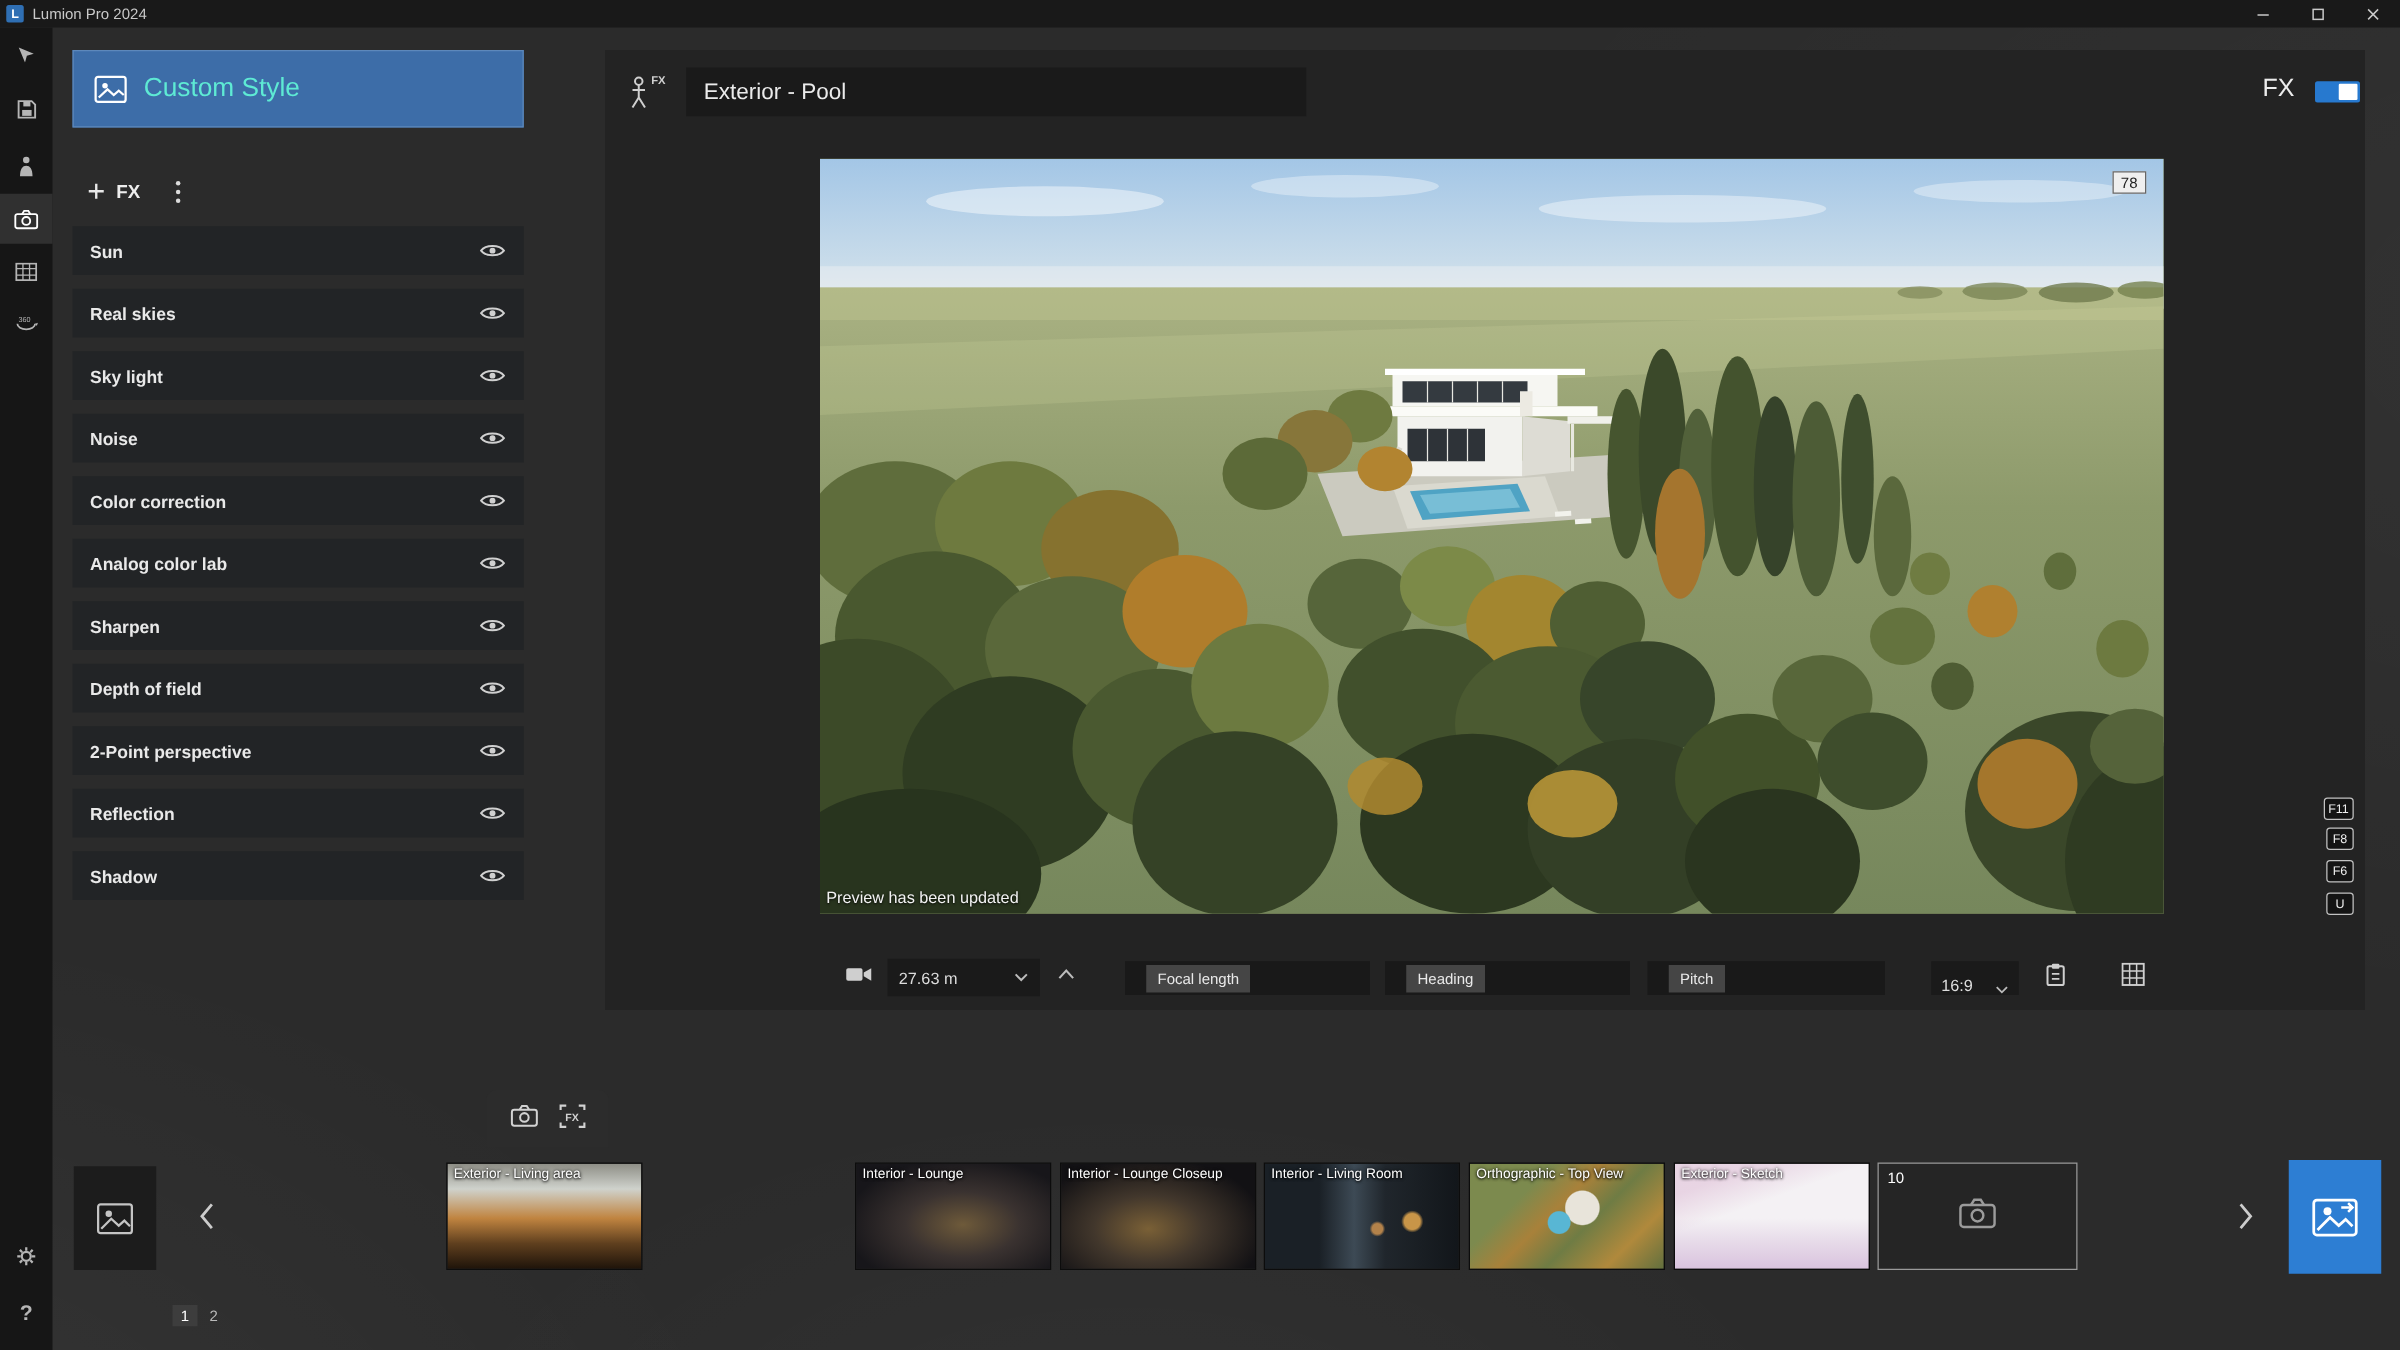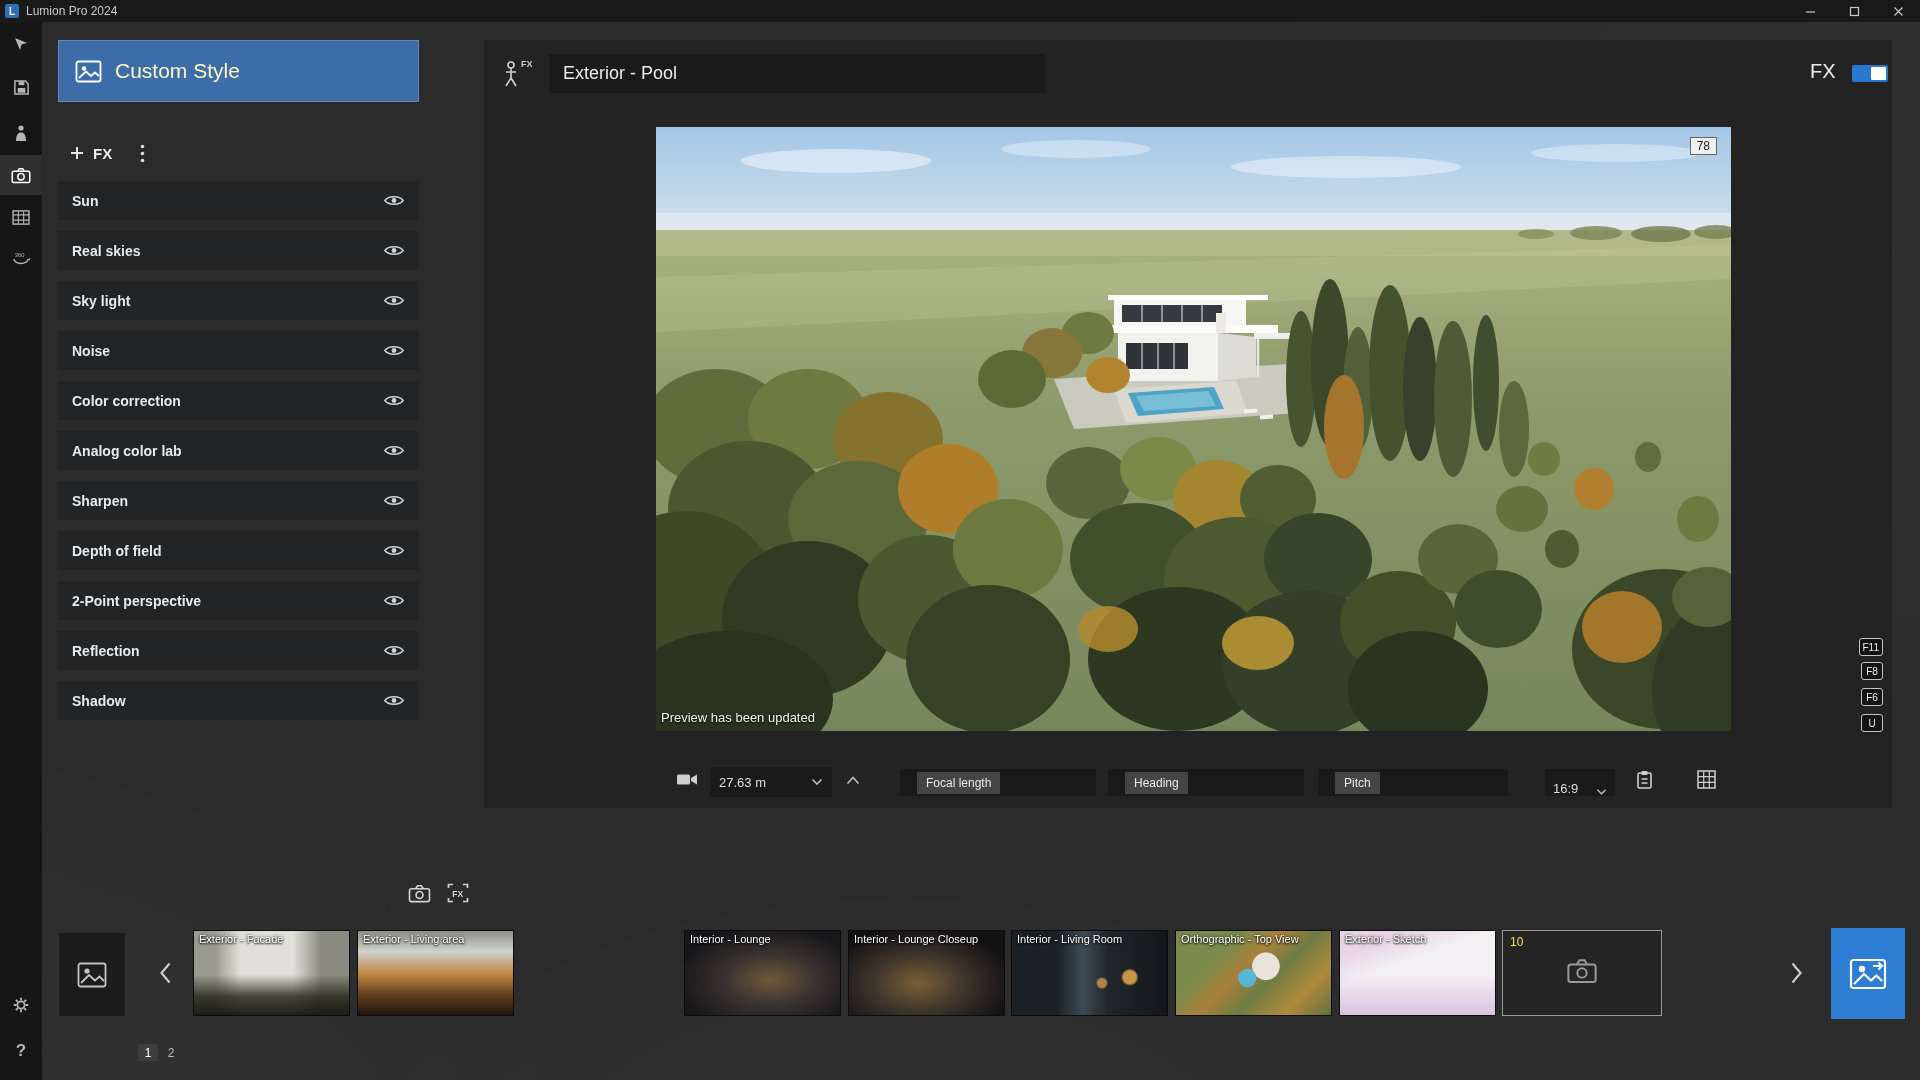--- a/index.html
+++ b/index.html
@@ -24,21 +24,21 @@
 
   
   .rail { position:absolute; left:0; top:22px; width:42px; height:1058px; background:#161616; z-index:4; }
   .rail-item { position:absolute; left:0; width:42px; height:40px; display:flex; align-items:center; justify-content:center; color:#b5b5b5; }
   .rail-item.active { background:#303030; color:#ffffff; }
 
   
   .style-panel { position:absolute; left:58px; top:40px; width:361px; }
   .style-header { position:absolute; left:0; top:0; width:361px; height:62px; background:#3d6da8;
     border:1px solid #5d88bb; display:flex; align-items:center; padding-left:16px; }
-  .style-header .label { font-size:21px; color:#fef9c3; margin-left:13px; }
+  .style-header .label { font-size:21px; color:#5eead4; margin-left:13px; }
   .fx-add-row { position:absolute; left:0; top:98px; width:361px; height:30px; display:flex; align-items:center; }
   .fx-plus { margin-left:12px; display:flex; align-items:center; }
   .fx-add-label { font-size:15px; font-weight:bold; color:#ededed; margin-left:9px; }
   .fx-kebab { margin-left:28px; display:flex; align-items:center; }
   .effect-row { position:absolute; left:0; width:361px; height:39px; background:#222426;
     display:flex; align-items:center; padding:0 14px; }
   .effect-row .name { font-size:14px; font-weight:bold; color:#e9e9e9; }
   .effect-row .eye { margin-left:auto; display:flex; align-items:center; }
 
   
@@ -99,21 +99,21 @@
   .t6 { background:radial-gradient(circle at 76% 55%, #c89548 0 5%, rgba(0,0,0,0) 7%),
         radial-gradient(circle at 58% 62%, #b3824a 0 4%, rgba(0,0,0,0) 6%),
         linear-gradient(90deg,#1a2026 0 28%, #3d4a55 46%, #20262c 62%, #12161a 100%); }
   .t7 { background:radial-gradient(circle at 46% 56%, #58b6d4 0 9%, rgba(0,0,0,0) 10%),
         radial-gradient(circle at 58% 42%, #e8e4da 0 13%, rgba(0,0,0,0) 14%),
         linear-gradient(135deg,#7c8a4e 0 28%, #a8813a 44%, #6f7c44 60%, #b0893c 80%, #62703e 100%); }
   .t8 { background:linear-gradient(160deg, rgba(201,138,184,.28) 0 18%, rgba(0,0,0,0) 40%),
         linear-gradient(180deg,#f4f1f4 0 52%, #e7dbe9 74%, #d9c3de 100%); }
   .thumb-empty { position:absolute; left:1502px; top:930px; width:160px; height:86px; background:#252525;
     border:1px solid #9a9a9a; }
-  .thumb-empty .num { position:absolute; top:4px; left:7px; font-size:12px; color:#fde047; }
+  .thumb-empty .num { position:absolute; top:4px; left:7px; font-size:12px; color:#ffffff; }
   .thumb-empty .cam { position:absolute; left:50%; top:50%; transform:translate(-50%,-50%); color:#9b9b9b; }
   .render-btn { position:absolute; left:1831px; top:928px; width:74px; height:91px; background:#2d7ed3;
     display:flex; align-items:center; justify-content:center; color:#ffffff; }
   .page-ind { position:absolute; top:1044px; font-size:12px; }
   .page-1 { left:138px; width:20px; height:17px; background:#3d3d3d; color:#ffffff;
     display:flex; align-items:center; justify-content:center; }
   .page-2 { left:163px; width:16px; height:17px; color:#bbbbbb; display:flex; align-items:center; justify-content:center; }
 </style>
 </head>
 <body>
@@ -521,23 +521,20 @@
         <circle cx="10" cy="9" r="2.6" fill="currentColor"></circle>
         <path d="M4 21 L12 13 L18 18.5 L22.5 14.5 L27 19" fill="none" stroke="currentColor" stroke-width="1.8"></path>
       </svg>
   </div>
   <div class="strip-nav" style="left:150px">
     <svg width="13" height="22" viewBox="0 0 13 22">
         <path d="M10.5 1.5 L2.5 11 L10.5 20.5" fill="none" stroke="currentColor" stroke-width="2.2"></path>
       </svg>
   </div>
 
-  <div class="thumb t1" style="left:193px">
-    <span class="tlabel">Exterior - Facade</span>
-  </div>
   <div class="thumb t2" style="left:357px">
     <span class="tlabel">Exterior - Living area</span>
   </div>
   <div class="thumb t4" style="left:684px">
     <span class="tlabel">Interior - Lounge</span>
   </div>
   <div class="thumb t5" style="left:848px">
     <span class="tlabel">Interior - Lounge Closeup</span>
   </div>
   <div class="thumb t6" style="left:1011px">

